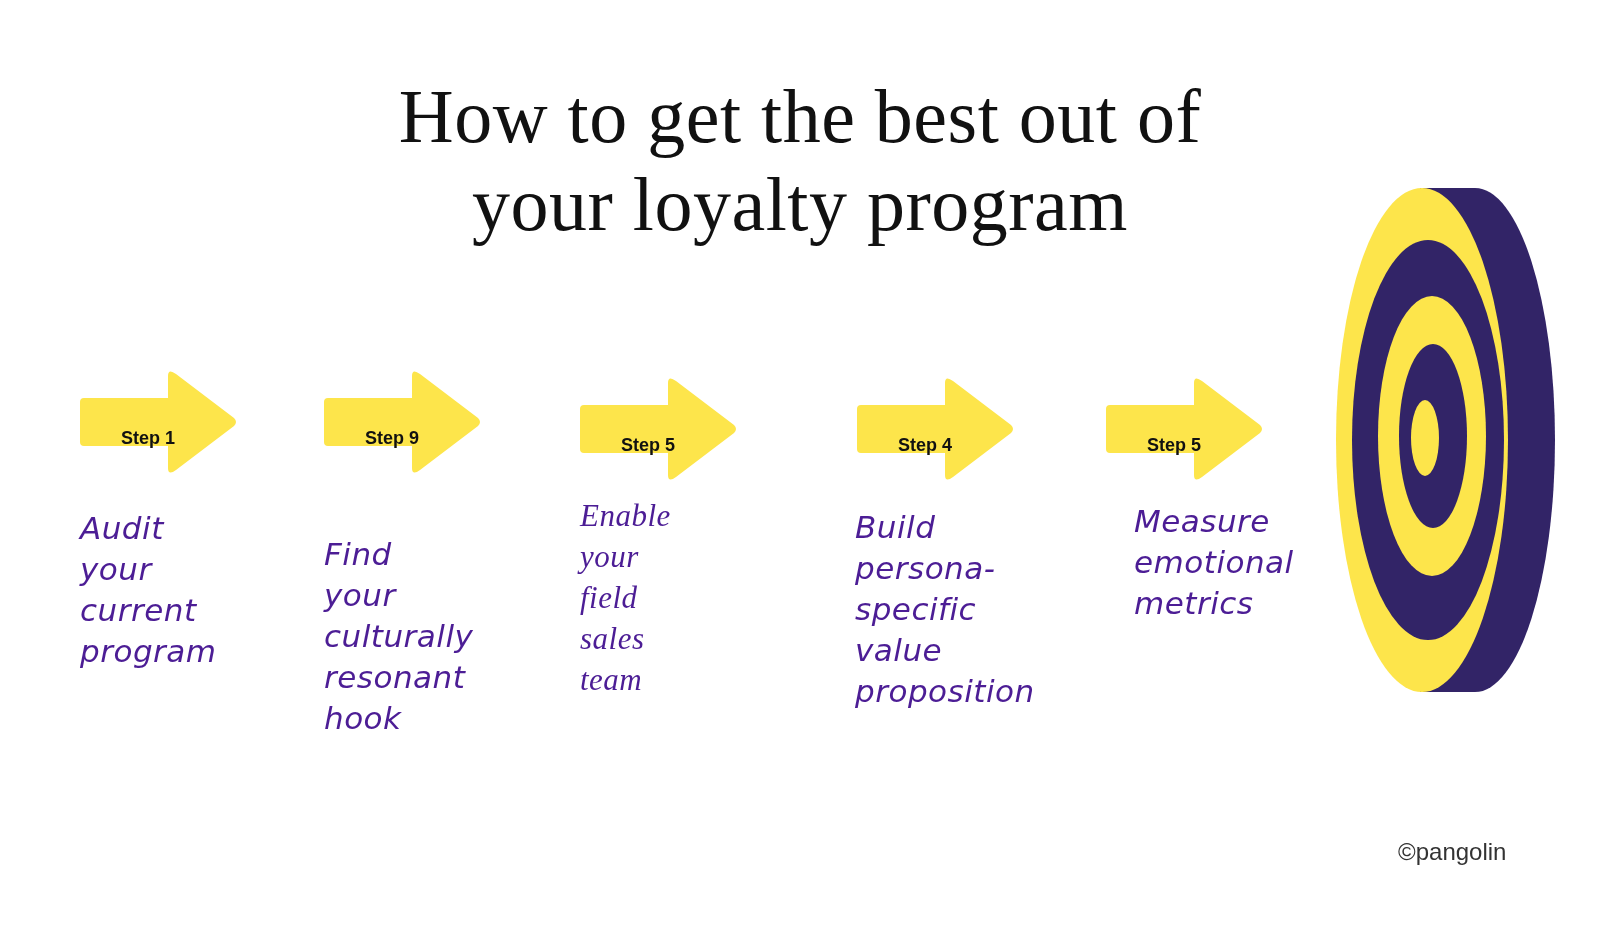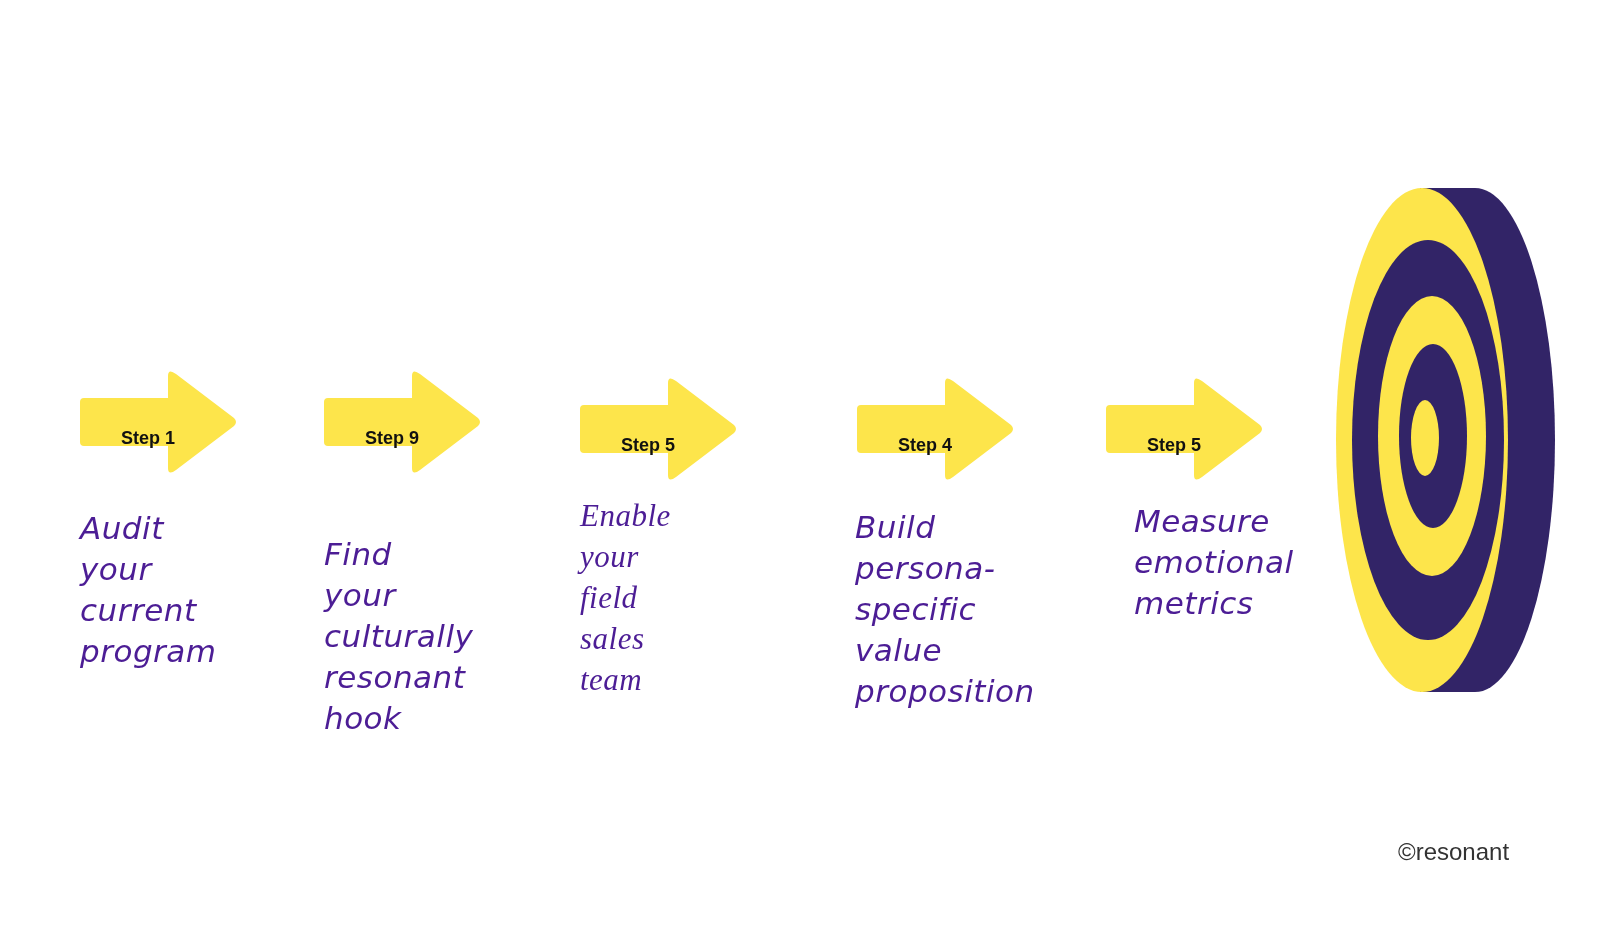--- a/index.html
+++ b/index.html
@@ -26,20 +26,22 @@
     .target { position: absolute; left: 1330px; top: 186px; width: 230px; height: 510px; }
     .credit {
       position: absolute; left: 1398px; top: 838px; font-family: "Liberation Sans", sans-serif;
       font-size: 24px; color: #333333;
     }
   </style>
 </head>
 <body>
 
 <div class="title">
+  <div>How to get the best out of</div>
+  <div>your loyalty program</div>
 </div>
 
 <div class="step" style="left:78px; top:368px;">
   <div class="arrow">
     <svg width="160" height="108" viewBox="0 0 160 108">
       <path d="M6,30 H90 V8 Q90,0 98,6 L156,50 Q160,54 156,58 L98,102 Q90,108 90,100 V78 H6 Q2,78 2,74 V34 Q2,30 6,30 Z" fill="#FDE54B"></path>
     </svg>
     <div class="arrow-label">Step 1</div>
   </div>
   <div class="desc" style="left:2px; top:140px;">Audit your
@@ -105,13 +107,13 @@
     <rect x="90" y="2" width="55" height="504" fill="#322467"></rect>
 
     <ellipse cx="92" cy="254" rx="86" ry="252" fill="#FDE54B"></ellipse>
     <ellipse cx="98" cy="254" rx="76" ry="200" fill="#322467"></ellipse>
     <ellipse cx="102" cy="250" rx="54" ry="140" fill="#FDE54B"></ellipse>
     <ellipse cx="103" cy="250" rx="34" ry="92" fill="#322467"></ellipse>
     <ellipse cx="95" cy="252" rx="14" ry="38" fill="#FDE54B"></ellipse>
   </svg>
 </div>
 
-<div class="credit">©resonant</div>
+<div class="credit">©pangolin</div>
 
 </body></html>

